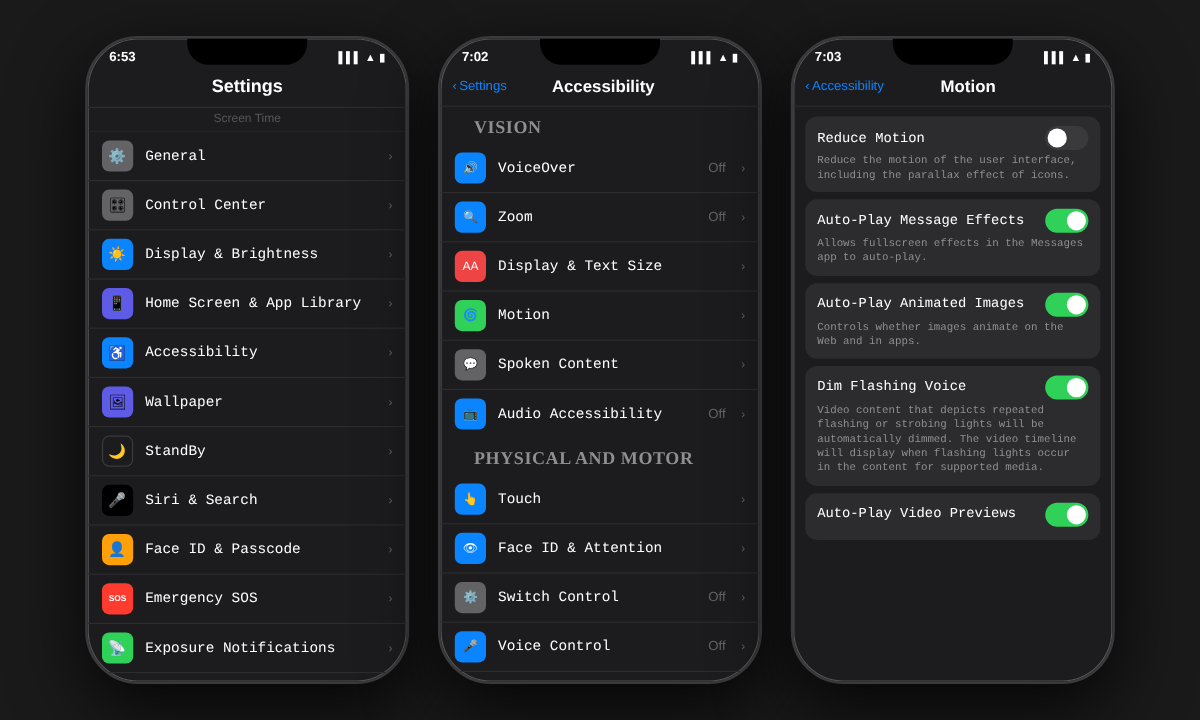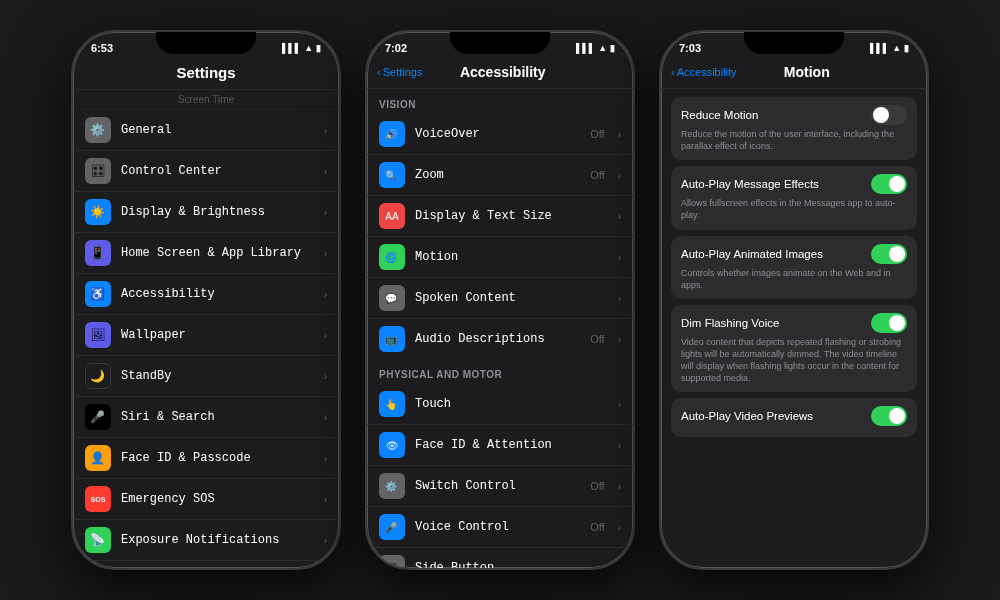--- a/index.html
+++ b/index.html
@@ -102,26 +102,27 @@
       font-family: Liberation Mono, monospace;
     }
 
     .setting-chevron {
       font-size: 10px;
       color: #636366;
     }
 
     
     .section-header {
-      padding: 10px 12px 4px;
-      font-size: 10px;
+      padding: 10px 28px 4px;
+      font-size: 15px;
       font-weight: 600;
       color: #8e8e93;
       letter-spacing: 0.5px;
       text-transform: uppercase;
+      font-family: Liberation Serif, serif;
     }
 
     .back-header {
       display: flex;
       align-items: center;
       padding: 4px 10px 8px;
       border-bottom: 0.5px solid #2c2c2e;
     }
 
     .back-btn {
@@ -185,20 +186,21 @@
       gap: 6px;
       padding: 8px 0;
       overflow: hidden;
     }
 
     .toggle-card {
       background: #2c2c2e;
       margin: 0 10px;
       border-radius: 10px;
       padding: 8px 10px;
+      font-family: Liberation Mono, monospace;
     }
 
     .toggle-card-header {
       display: flex;
       align-items: center;
       justify-content: space-between;
       margin-bottom: 3px;
     }
 
     .toggle-card-label {
@@ -378,21 +380,21 @@
         💬
       </div>
       <span class="setting-label">Spoken Content</span>
 
       <span class="setting-chevron">›</span>
     </div>
           <div class="settings-item">
       <div class="setting-icon" style="background:#0a84ff;font-size:10px;color:#fff;">
         📺
       </div>
-      <span class="setting-label">Audio Descriptions</span>
+      <span class="setting-label">Audio Accessibility</span>
       <span class="setting-value">Off</span>
       <span class="setting-chevron">›</span>
     </div>
         </div>
       <div class="section-header">PHYSICAL AND MOTOR</div>
       <div id="p2-physical">
           <div class="settings-item">
       <div class="setting-icon" style="background:#0a84ff;font-size:10px;color:#fff;">
         👆
       </div>

